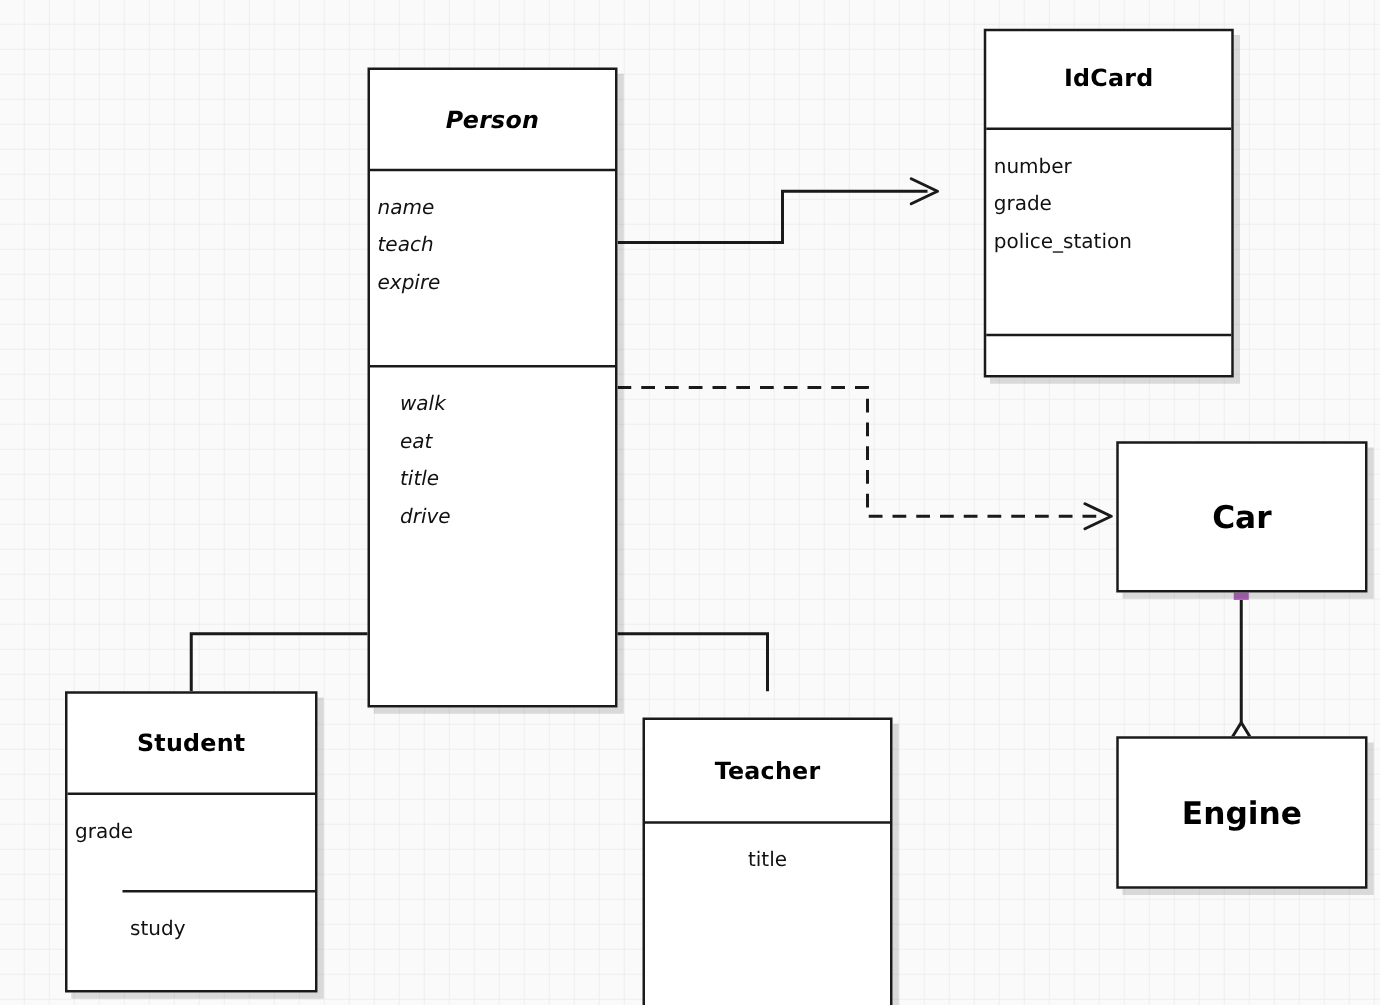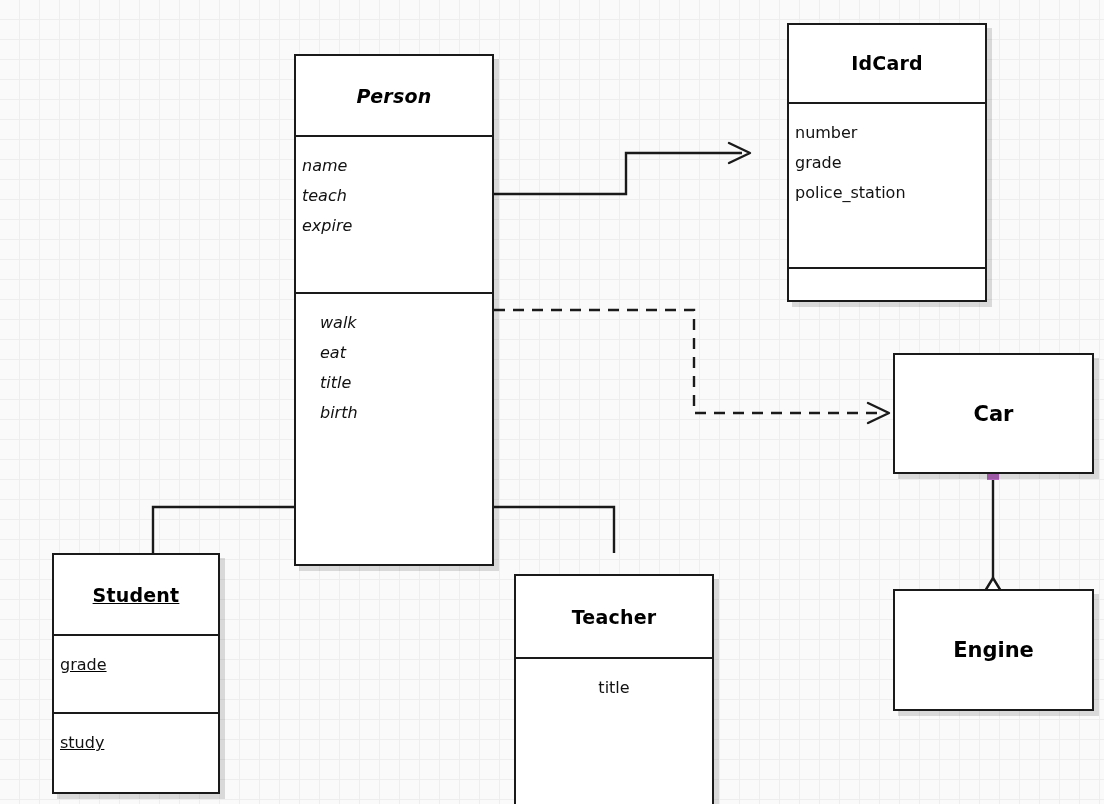--- a/index.html
+++ b/index.html
@@ -57,21 +57,21 @@
   .cmp-body .member {
     display: block;
     white-space: nowrap;
   }
   .cmp-empty { }
   .box-center-title {
     display: flex;
     align-items: center;
     justify-content: center;
     font-weight: bold;
-    font-size: 21px;
+    font-size: 25px;
     height: 100%;
   }
   
   #edges {
     position: absolute;
     left: 0;
     top: 0;
     width: 1104px;
     height: 804px;
     pointer-events: none;
@@ -120,44 +120,44 @@
     </div>
     <div class="compartment cmp-body" style="height:157px;">
       <span class="member">name</span>
       <span class="member">teach</span>
       <span class="member">expire</span>
     </div>
     <div class="compartment cmp-body" style="height:166px;padding-left:24px;">
       <span class="member">walk</span>
       <span class="member">eat</span>
       <span class="member">title</span>
-      <span class="member">birth</span>
+      <span class="member">drive</span>
     </div>
   </div>
 
   <div class="uml-class" style="left:753px; top:23px; width:200px; height:279px;margin-left:34px;">
     <div class="compartment cmp-title" style="height:78px;">
       <span>IdCard</span>
     </div>
     <div class="compartment cmp-body" style="height:168px;">
       <span class="member">number</span>
       <span class="member">grade</span>
       <span class="member">police_station</span>
     </div>
     <div class="compartment cmp-body cmp-empty" style="height:33px;"></div>
   </div>
 
-  <div class="uml-class" style="left:52px; top:553px; width:168px; height:241px;text-decoration:underline;">
+  <div class="uml-class" style="left:52px; top:553px; width:202px; height:241px;">
     <div class="compartment cmp-title" style="height:81px;">
       <span>Student</span>
     </div>
     <div class="compartment cmp-body" style="height:79px;">
       <span class="member">grade</span>
     </div>
-    <div class="compartment cmp-body" style="height:81px;">
+    <div class="compartment cmp-body" style="height:81px;margin-left:44px;">
       <span class="member">study</span>
     </div>
   </div>
 
   <div class="uml-class" style="left:514px; top:553px; width:200px; height:241px;margin-top:21px;">
     <div class="compartment cmp-title" style="height:81px;">
       <span>Teacher</span>
     </div>
     <div class="compartment cmp-body" style="height:79px;text-align:center;">
       <span class="member">title</span>

